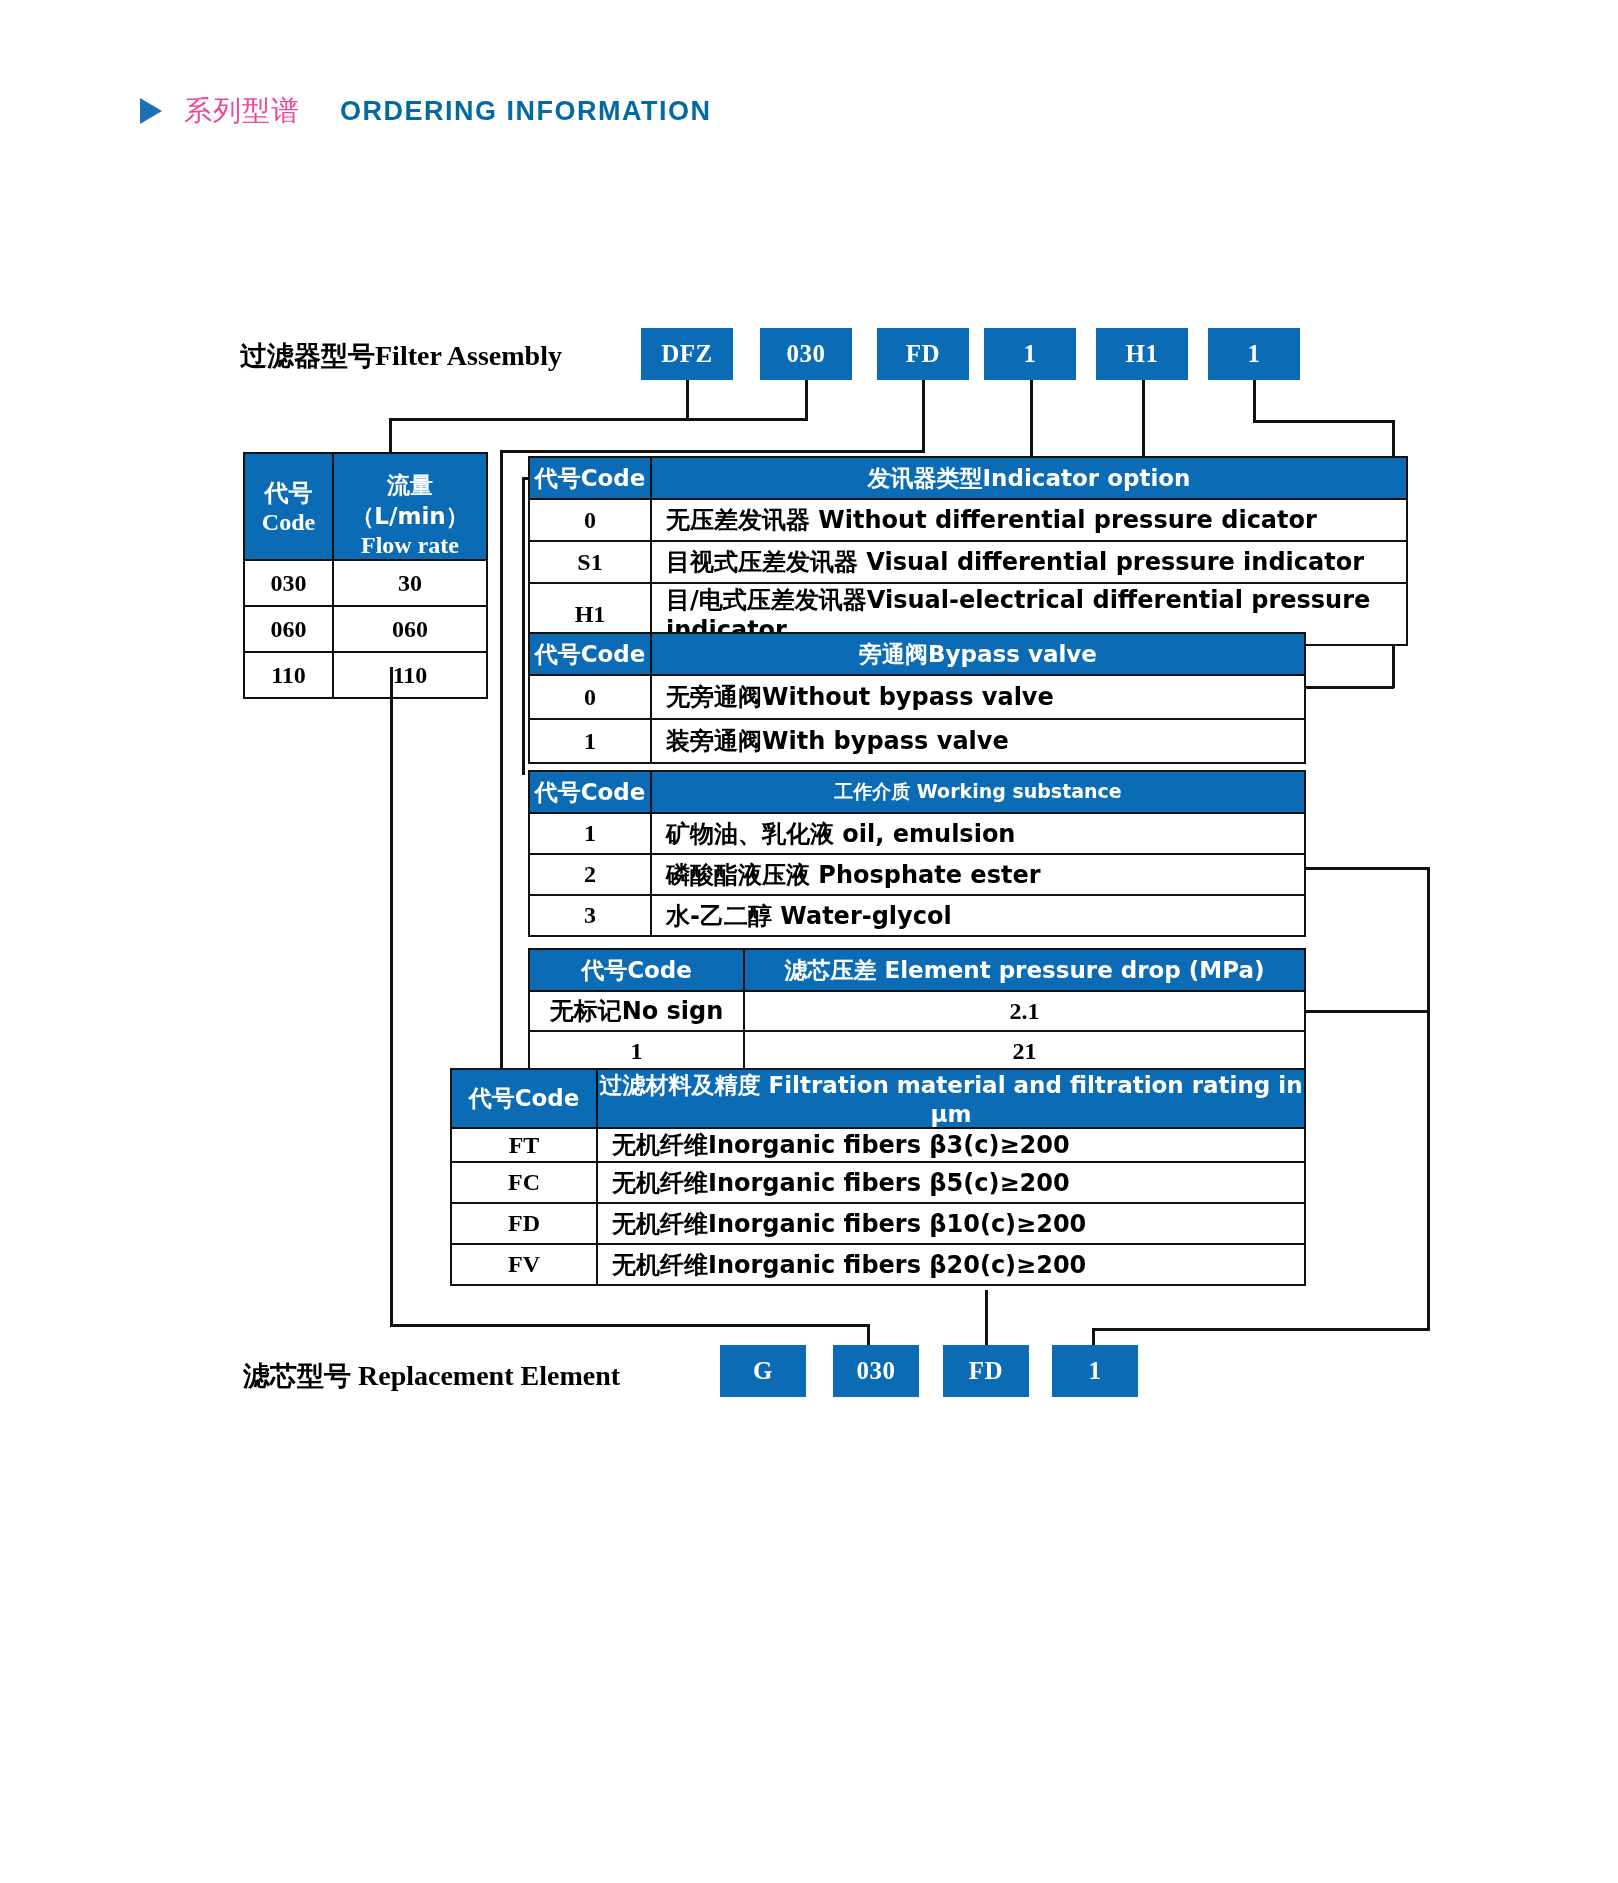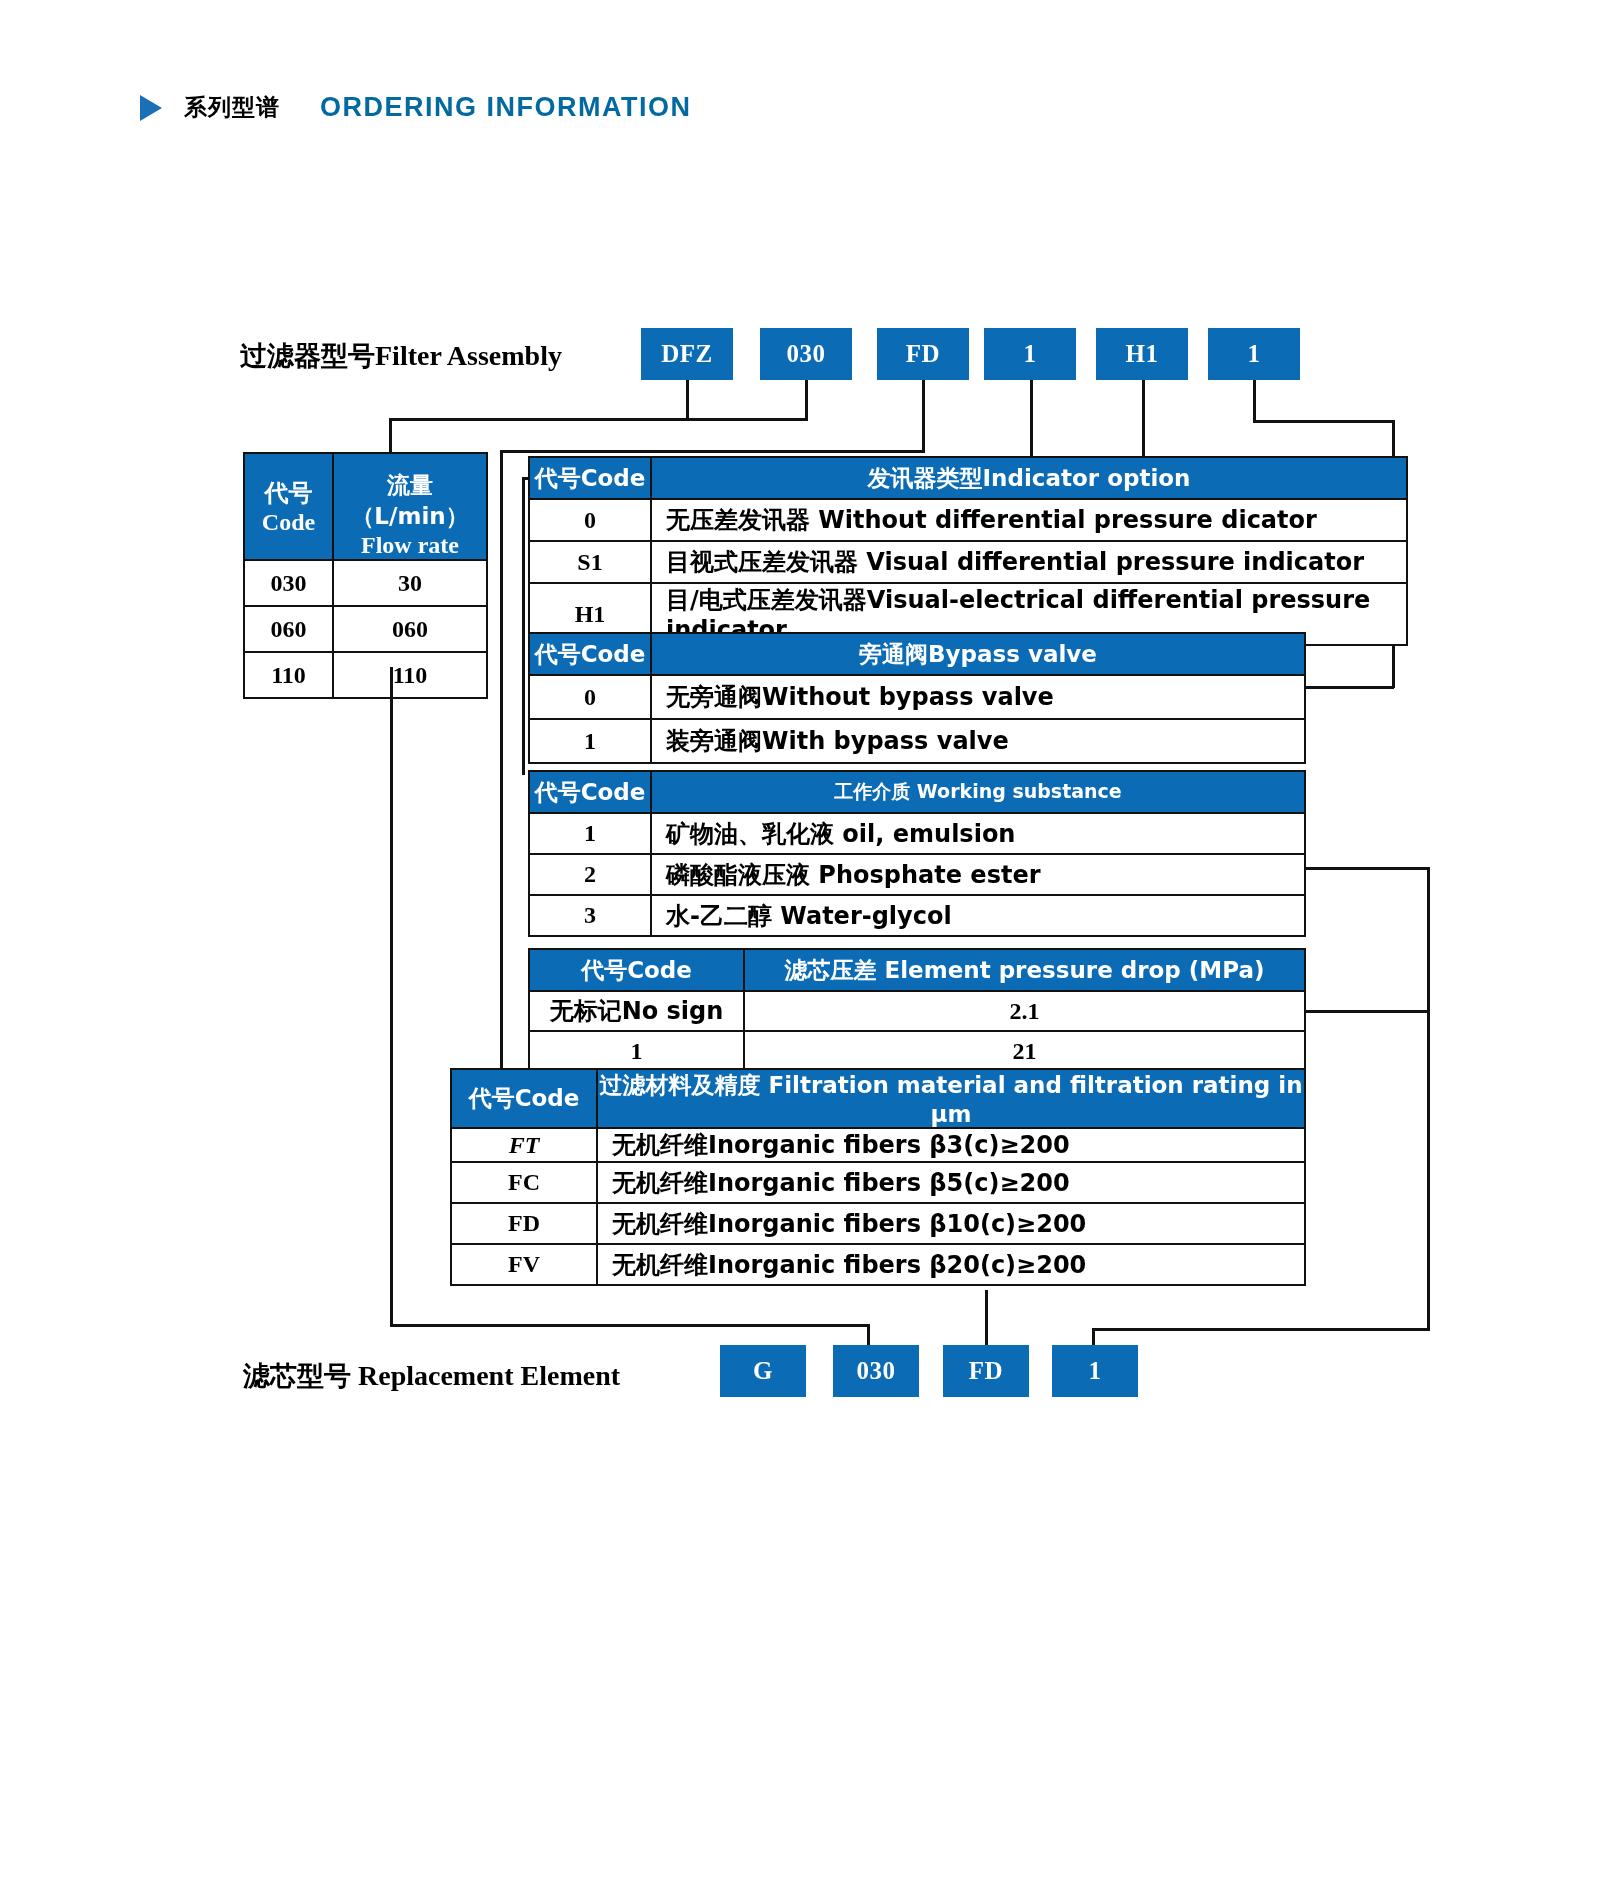--- a/index.html
+++ b/index.html
@@ -30,23 +30,23 @@
   }
   #header .tri {
     width: 0; height: 0;
     border-left: 22px solid #1a6fb5;
     border-top: 13px solid transparent;
     border-bottom: 13px solid transparent;
     margin-right: 4px;
   }
   #header .cn {
     font-family: "Liberation Sans", "DejaVu Sans", sans-serif;
-    font-weight: bold;
-    font-size: 23px;
-    color: #000000;
+    font-weight: normal;
+    font-size: 28px;
+    color: #ec4899;
     letter-spacing: 1px;
   }
   #header .en {
     font-family: "Liberation Sans", "DejaVu Sans", sans-serif;
     font-weight: bold;
     font-size: 27px;
     color: #0369a1;
     letter-spacing: 1.5px;
     margin-left: 22px;
   }
@@ -257,21 +257,21 @@
   </tbody>
     </table>
 
   <table class="spec" style="left:450px; top:1068px; width:856px;">
     <tbody>
         <tr>
       <th class="cjk" style="width:146px; height:52px; font-size:23px;">代号Code</th>
       <th class="cjk" style="font-size:23px;">过滤材料及精度 Filtration material and filtration rating in μm</th>
     </tr>
     <tr>
-      <td class="c-code" style="height:30px;font-style:italic;">FT</td>
+      <td class="c-code" style="height:30px;">FT</td>
       <td class="c-desc cjk">无机纤维Inorganic fibers β3(c)≥200</td>
     </tr>
     <tr>
       <td class="c-code" style="height:41px;">FC</td>
       <td class="c-desc cjk">无机纤维Inorganic fibers β5(c)≥200</td>
     </tr>
     <tr>
       <td class="c-code" style="height:41px;">FD</td>
       <td class="c-desc cjk">无机纤维Inorganic fibers β10(c)≥200</td>
     </tr>

